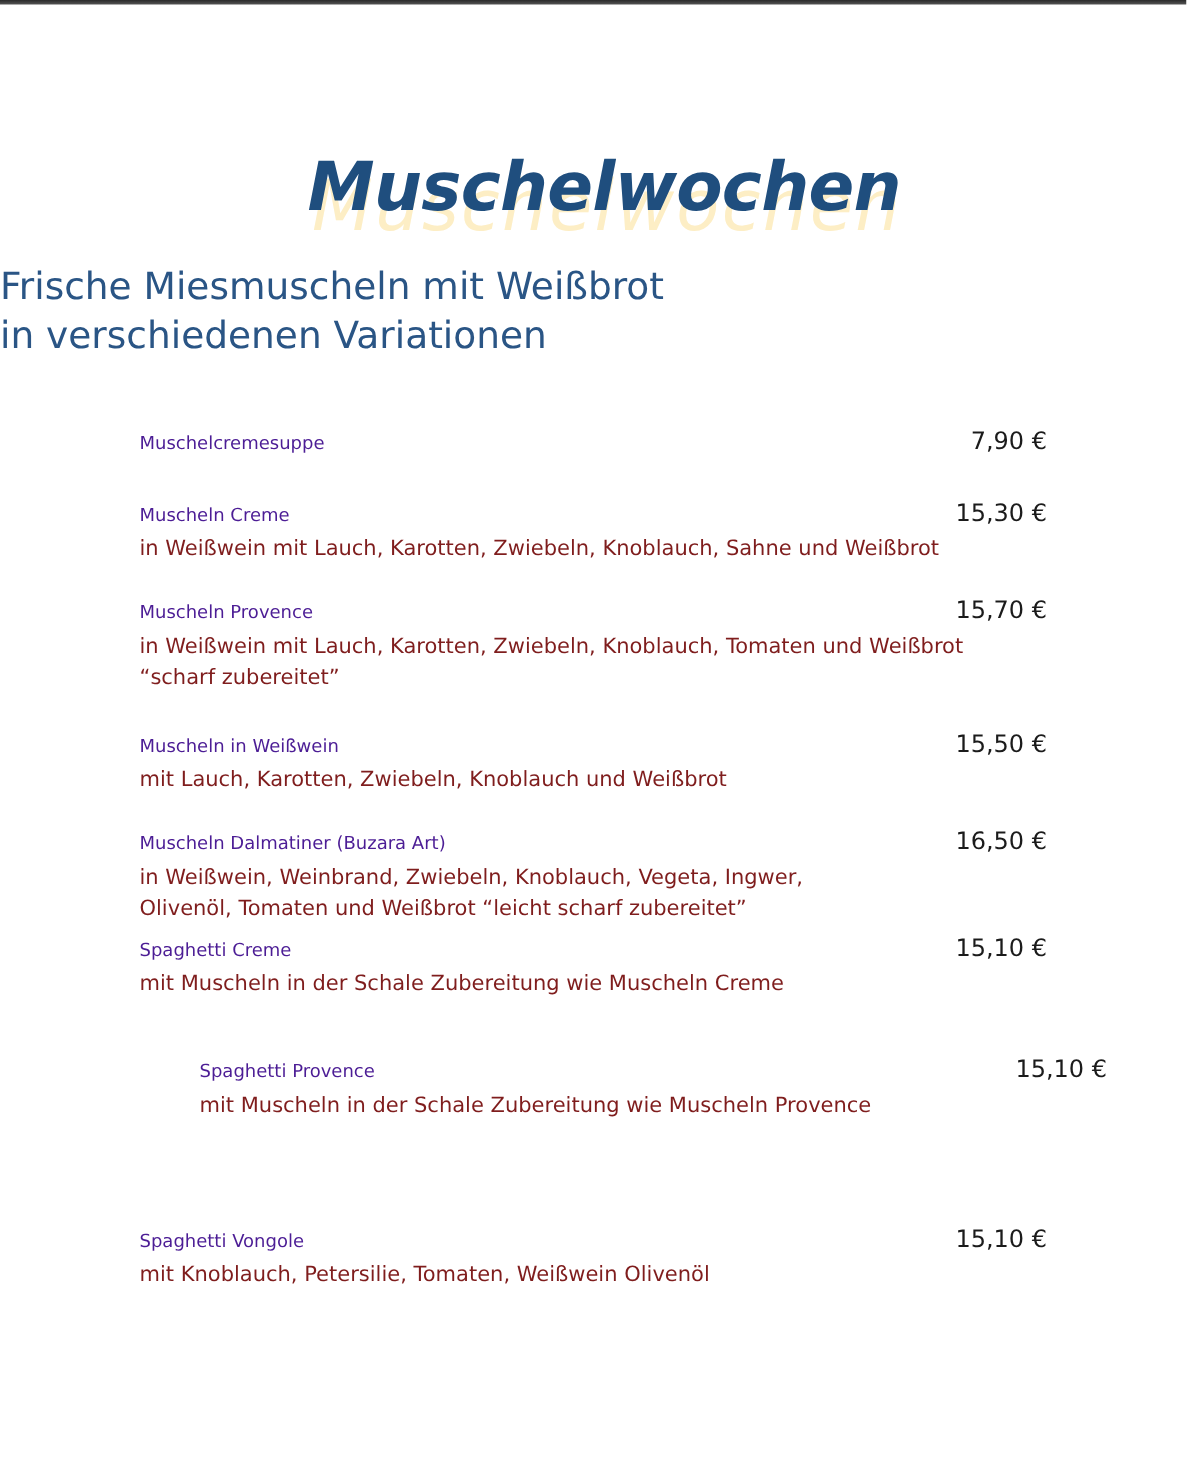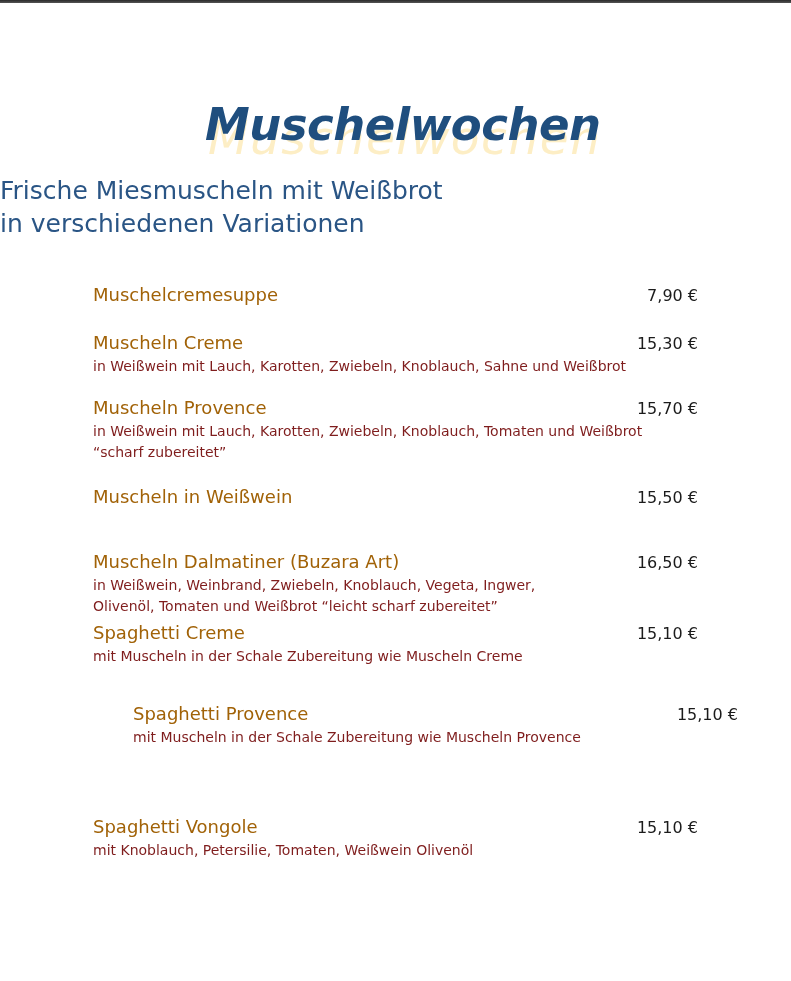--- a/index.html
+++ b/index.html
@@ -32,21 +32,21 @@
       font-family: "DejaVu Sans", sans-serif;
     }
     .subtitle div { white-space: nowrap; }
     .menu { position: absolute; left: 93px; top: 284px; width: 605px; }
     .item { position: absolute; left: 0; width: 605px; }
     .item-row {
       display: flex; justify-content: space-between; align-items: baseline;
       height: 24px;
     }
     .item-name {
-      color: #a16207; font-size: 18px; white-space: nowrap;
+      color: #4c1d95; font-size: 12px; white-space: nowrap;
     }
     .item-price {
       color: #1b1b1b; font-size: 16px; white-space: nowrap;
     }
     .item-desc {
       color: #7f1d1d; font-size: 14px; line-height: 21px; white-space: nowrap;
     }
   </style>
 </head>
 <body>
@@ -87,20 +87,21 @@
     </div>
     <div class="item-desc">in Weißwein mit Lauch, Karotten, Zwiebeln, Knoblauch, Tomaten und Weißbrot</div>
     <div class="item-desc">“scharf zubereitet”</div>
   </div>
 
   <div class="item" style="top:202px;">
     <div class="item-row">
       <span class="item-name">Muscheln in Weißwein</span>
       <span class="item-price">15,50 €</span>
     </div>
+    <div class="item-desc">mit Lauch, Karotten, Zwiebeln, Knoblauch und Weißbrot</div>
   </div>
 
   <div class="item" style="top:267px;">
     <div class="item-row">
       <span class="item-name">Muscheln Dalmatiner (Buzara Art)</span>
       <span class="item-price">16,50 €</span>
     </div>
     <div class="item-desc">in Weißwein, Weinbrand, Zwiebeln, Knoblauch, Vegeta, Ingwer,</div>
     <div class="item-desc">Olivenöl, Tomaten und Weißbrot “leicht scharf zubereitet”</div>
   </div>

